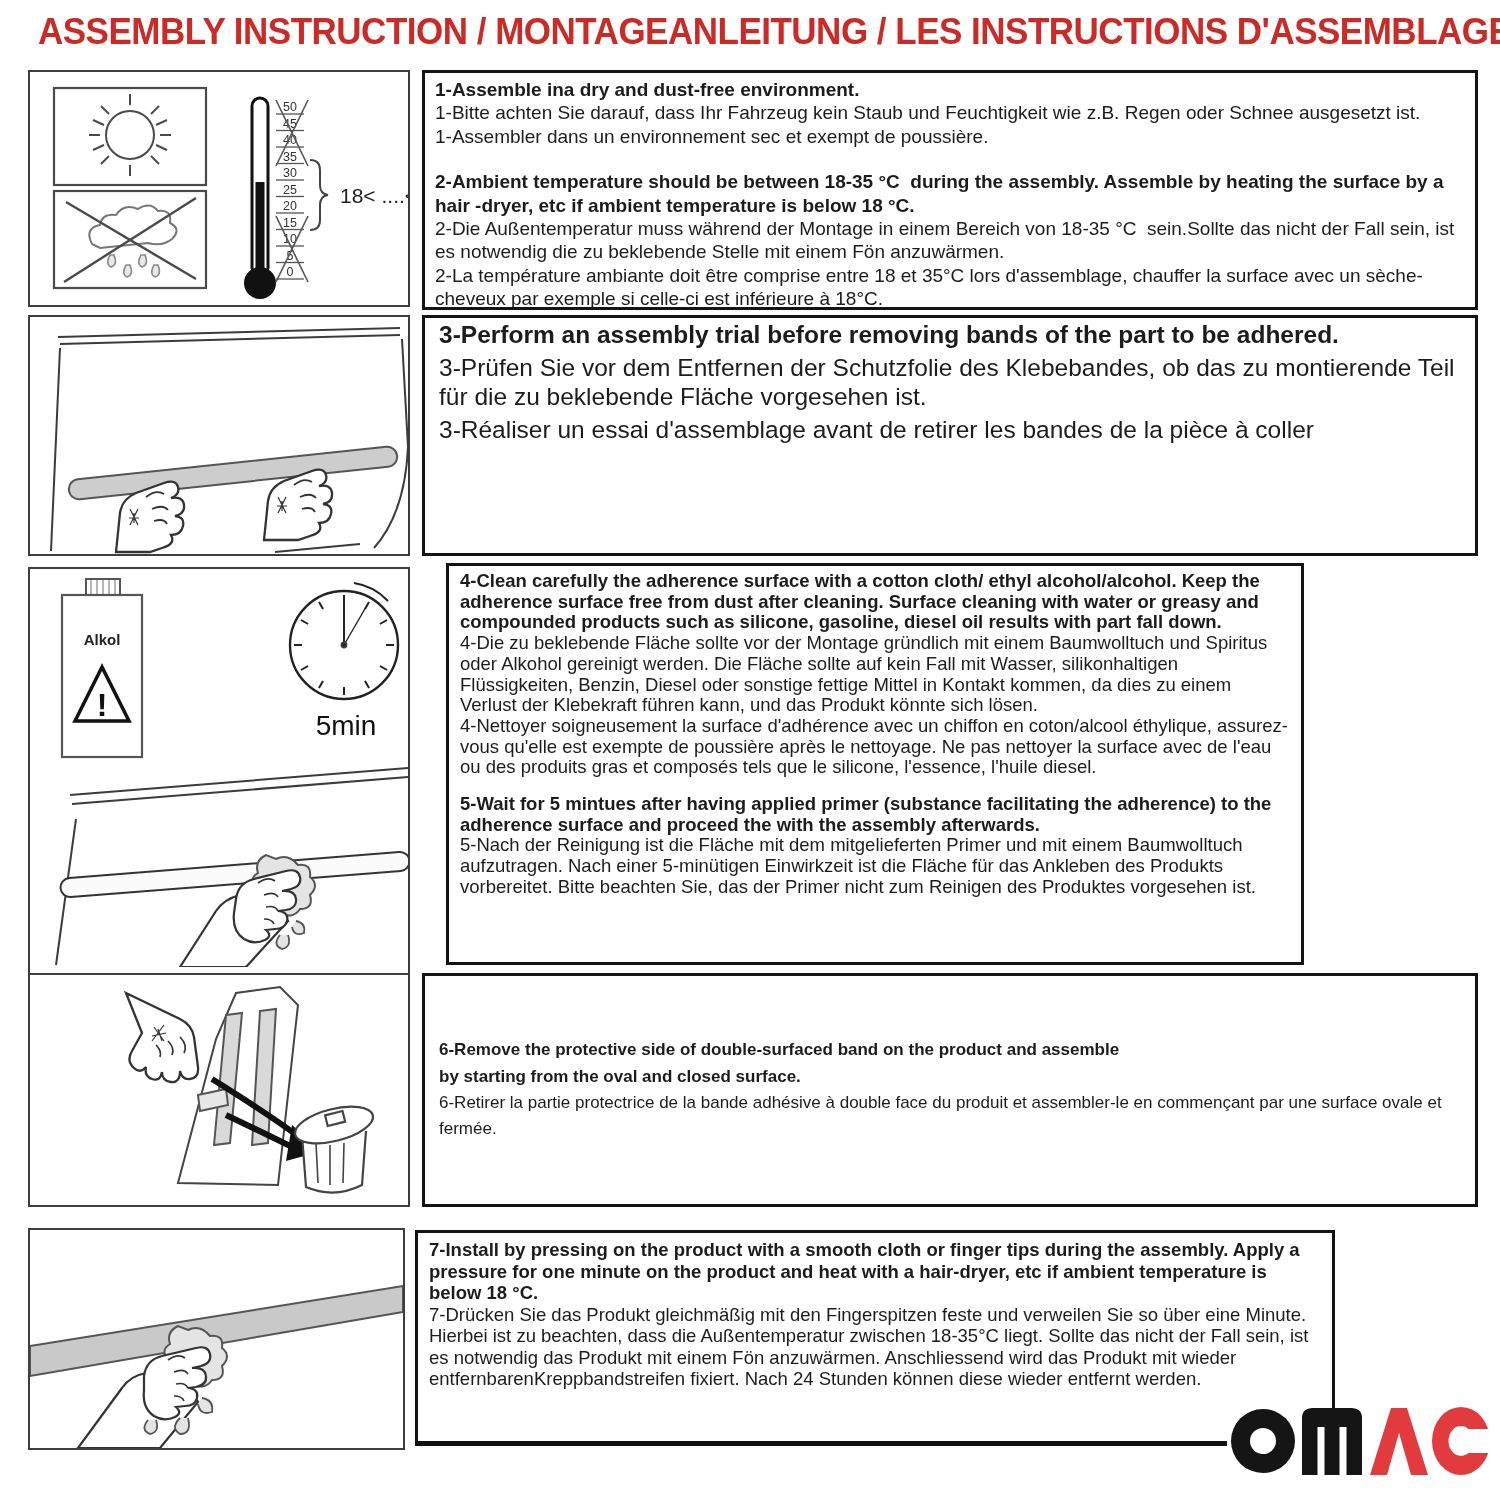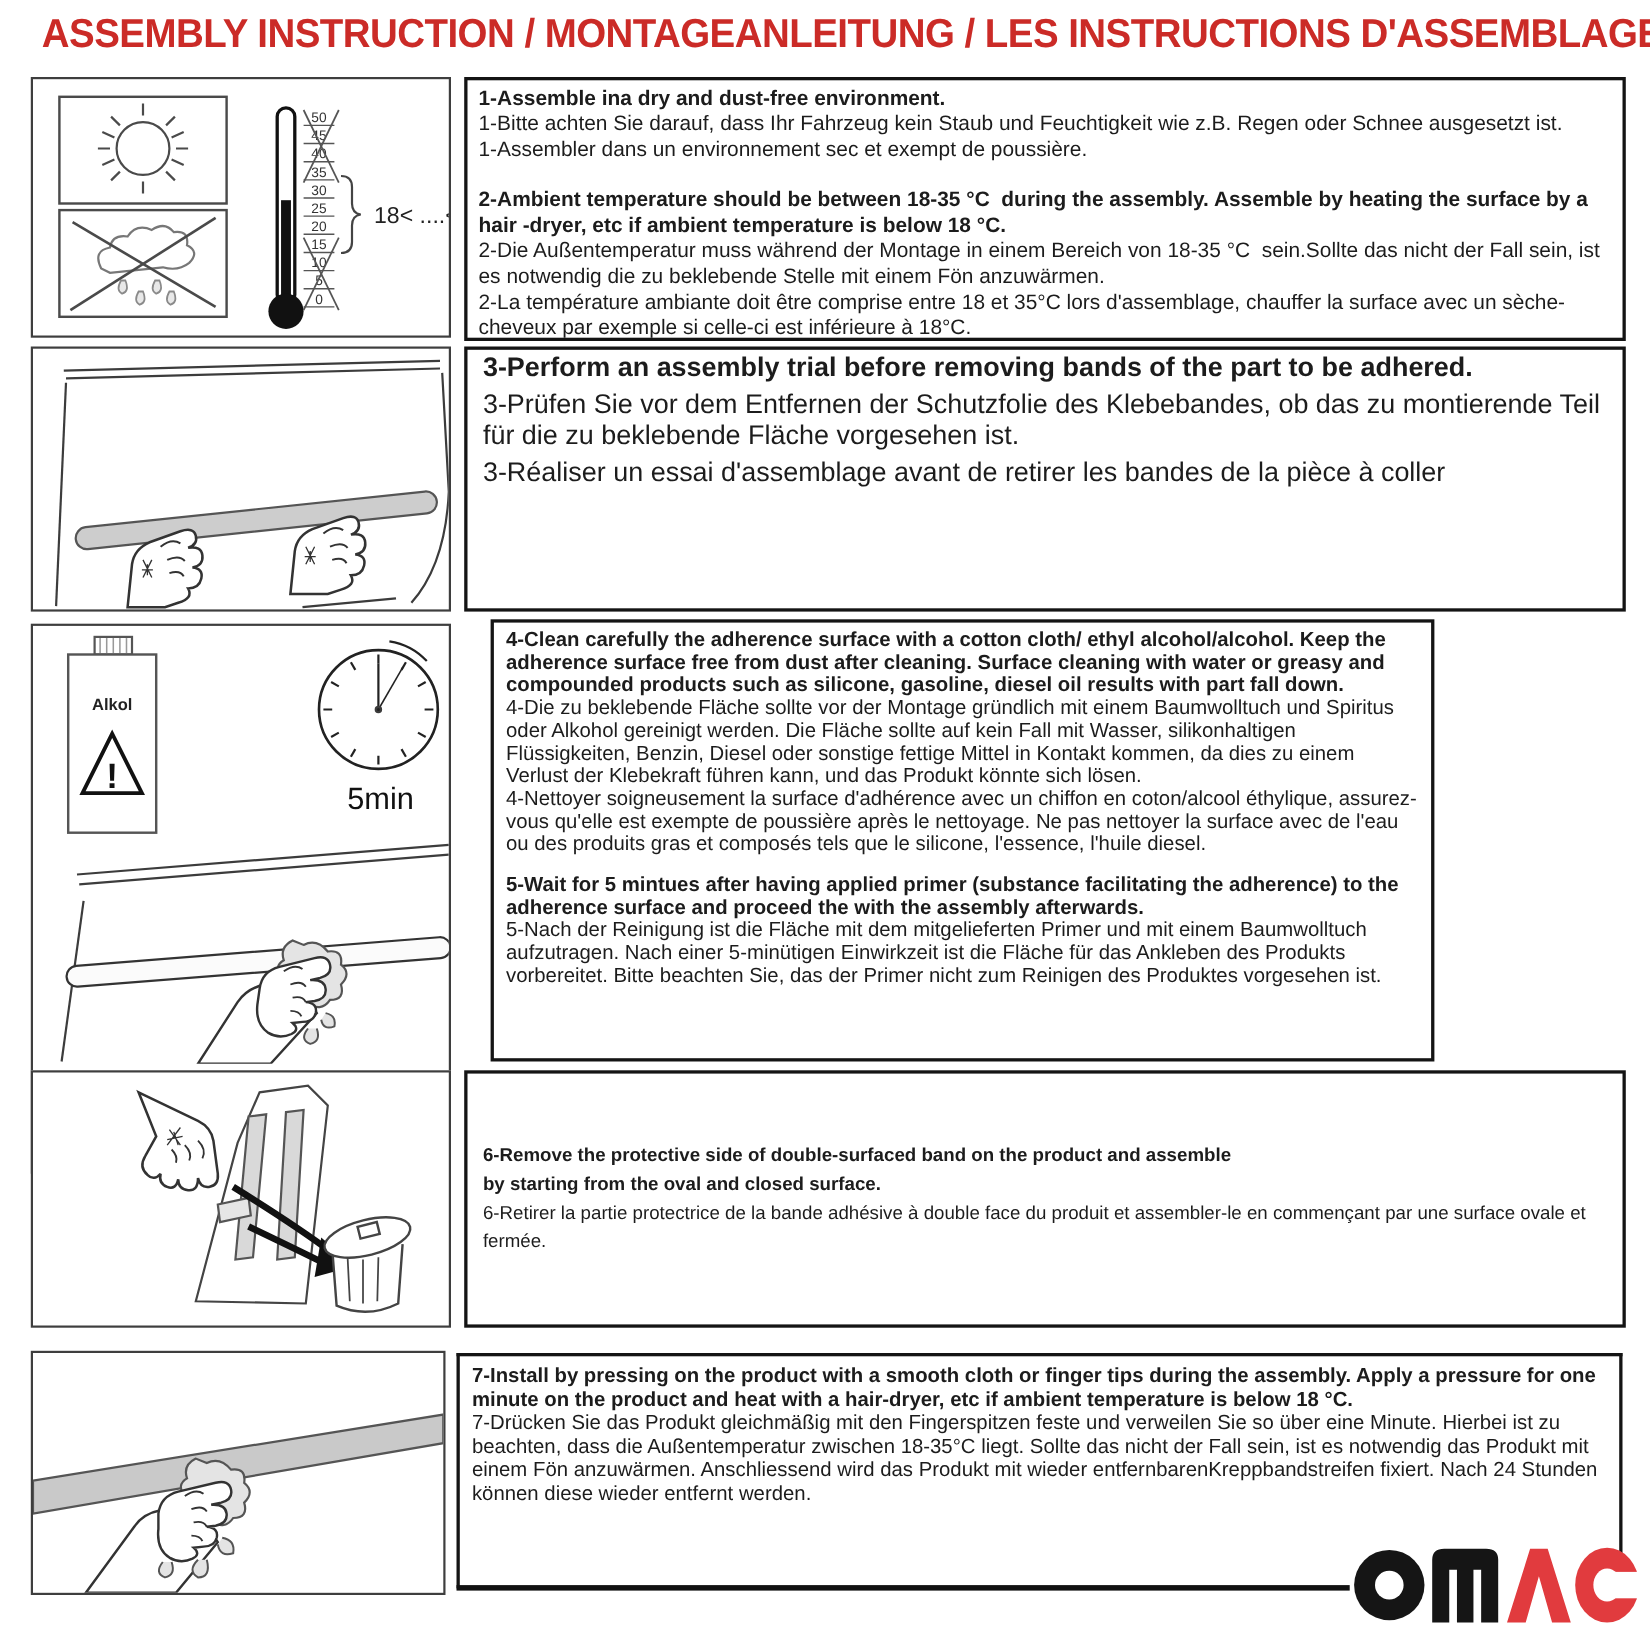--- a/index.html
+++ b/index.html
@@ -241,21 +241,21 @@
     <polygon points="0,116 373,56 373,82 0,146" fill="#c9c9c9" stroke="#555"></polygon>
     <g>
       <path d="M48,218 L92,158 Q100,146 116,143 L146,138 L168,172 L130,218 Z" fill="#fff" stroke="#333" stroke-width="2.2"></path>
       <path d="M148,96 Q136,102 140,114 Q130,120 138,130 Q132,142 146,144 Q146,156 160,152 Q174,162 182,150 Q196,150 192,136 Q202,126 192,118 Q194,104 180,106 Q170,94 158,100 Z" fill="#e4e4e4" stroke="#555" stroke-width="2"></path>
       <path d="M114,146 Q116,130 132,126 L166,118 Q178,115 180,124 Q182,133 171,136 L162,138 Q175,137 176,146 Q177,155 166,157 L158,158 Q169,159 167,168 Q165,176 155,176 L146,177 Q153,183 145,187 Q134,192 124,186 Q112,178 114,160 Z" fill="#fff" stroke="#333" stroke-width="2.2"></path>
       <path d="M138,130 q10,-7 17,-2 M144,142 q10,-4 14,2 M146,154 q9,-2 12,4 M144,166 q8,0 10,5" stroke="#333" stroke-width="1.7"></path>
       <path d="M150,188 q-10,10 0,16 q12,0 8,-16 M172,168 q12,2 10,14 q-12,4 -14,-8 M118,190 q-8,10 2,14 q10,-2 6,-14" fill="#e4e4e4" stroke="#555" stroke-width="1.8"></path>
     </g>
   </svg>
 </div>
-<div class="textbox t5" style="left:415px;top:1230px;width:1060px;height:214px;">
+<div class="textbox t5" style="left:415px;top:1230px;width:920px;height:214px;">
   <p class="p b">7-Install by pressing on the product with a smooth cloth or finger tips during the assembly. Apply a pressure for one minute on the product and heat with a hair-dryer, etc if ambient temperature is below 18 °C.</p>
   <p class="p">7-Drücken Sie das Produkt gleichmäßig mit den Fingerspitzen feste und verweilen Sie so über eine Minute. Hierbei ist zu beachten, dass die Außentemperatur zwischen 18-35°C liegt. Sollte das nicht der Fall sein, ist es notwendig das Produkt mit einem Fön anzuwärmen. Anschliessend wird das Produkt mit wieder entfernbarenKreppbandstreifen fixiert. Nach 24 Stunden können diese wieder entfernt werden.</p>
 </div>
 
 <div class="bottom-bar"></div>
 
 <div class="logo">
   <svg width="262" height="72" viewBox="0 0 262 72">
     <g>
       <circle cx="33" cy="37" r="32" fill="#151515"></circle>

